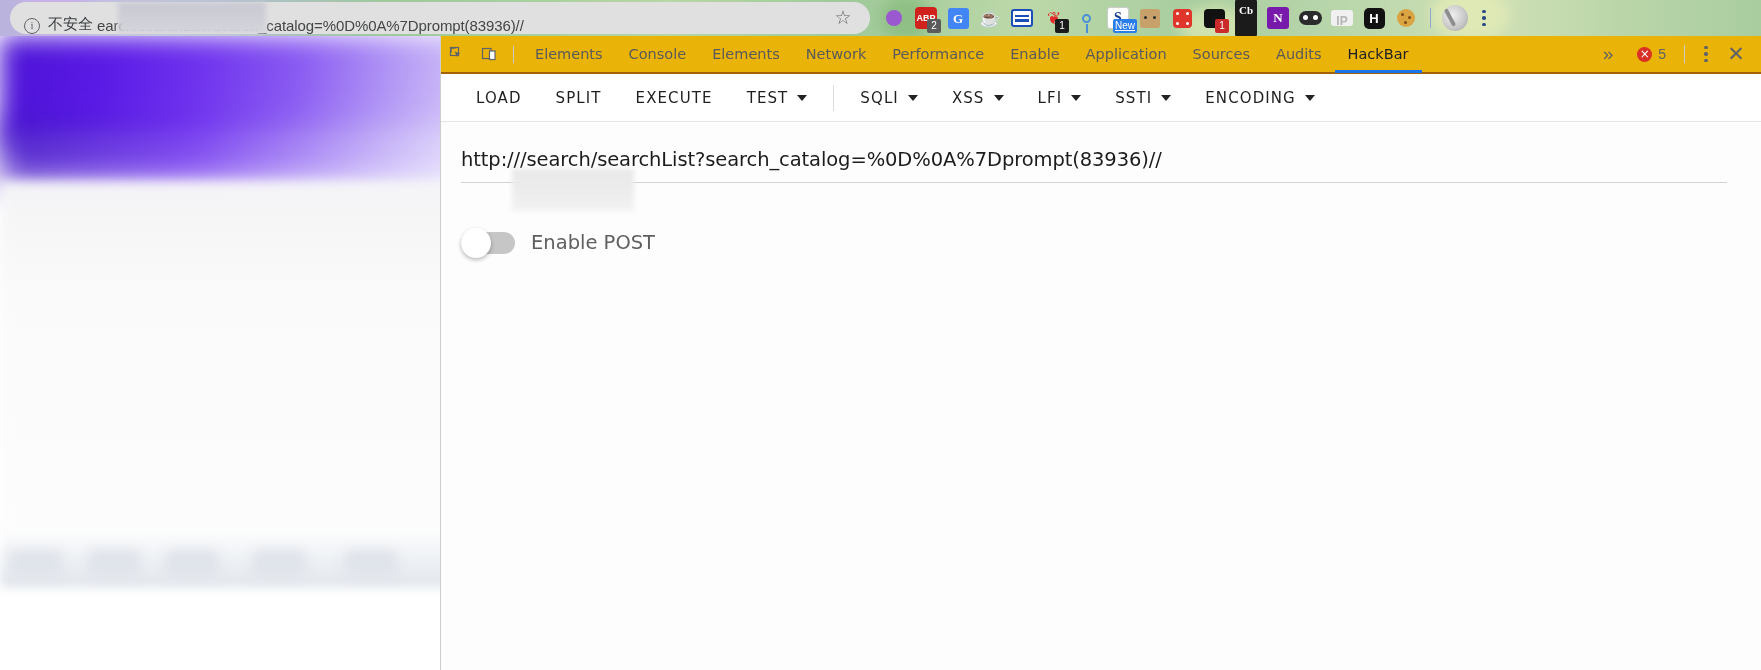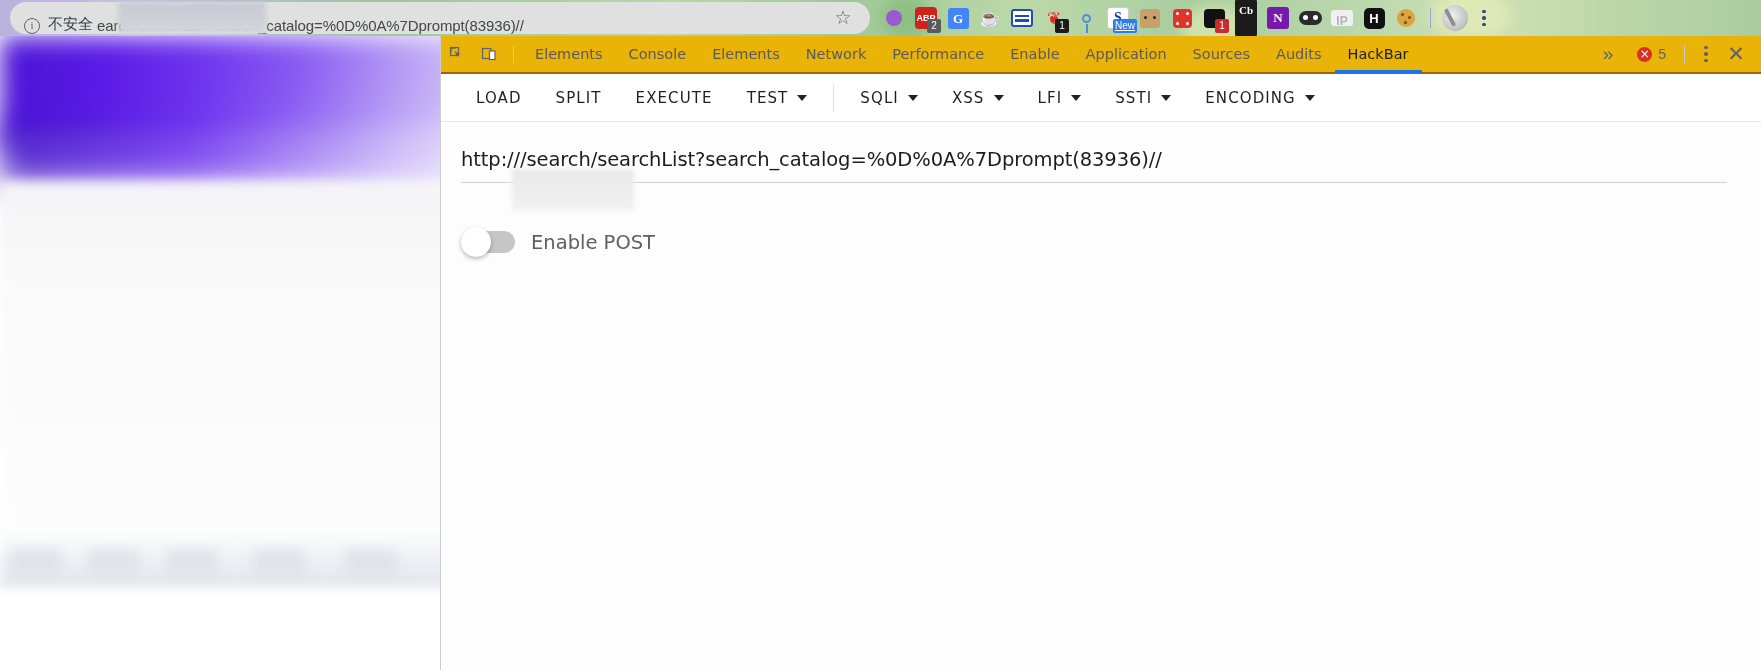--- a/index.html
+++ b/index.html
@@ -192,21 +192,21 @@
     padding-bottom: 11px; white-space: nowrap; letter-spacing: -0.1px;
   }
   #url-underline { height: 1px; background: #d2d2d2; width: 1266px; }
   #url-redaction {
     position: absolute; left: 51px; top: 21px; width: 122px; height: 42px;
     background: linear-gradient(180deg,#e9e9e9 0%,#ececec 45%,#f2f2f2 100%);
     filter: blur(2px);
   }
 
   #post-row {
-    margin-top: 48px; display: flex; width: 1266px;
+    margin-top: 48px; display: flex; align-items: center; width: 1266px;
   }
   #post-toggle {
     width: 54px; height: 22px; border-radius: 11px; background: #c6c6c6;
     position: relative; flex: 0 0 auto;
   }
   #post-toggle .knob {
     position: absolute; left: 0px; top: -4px; width: 30px; height: 30px;
     border-radius: 50%; background: #ffffff;
     box-shadow: 0 2px 4px rgba(0,0,0,.28);
   }

